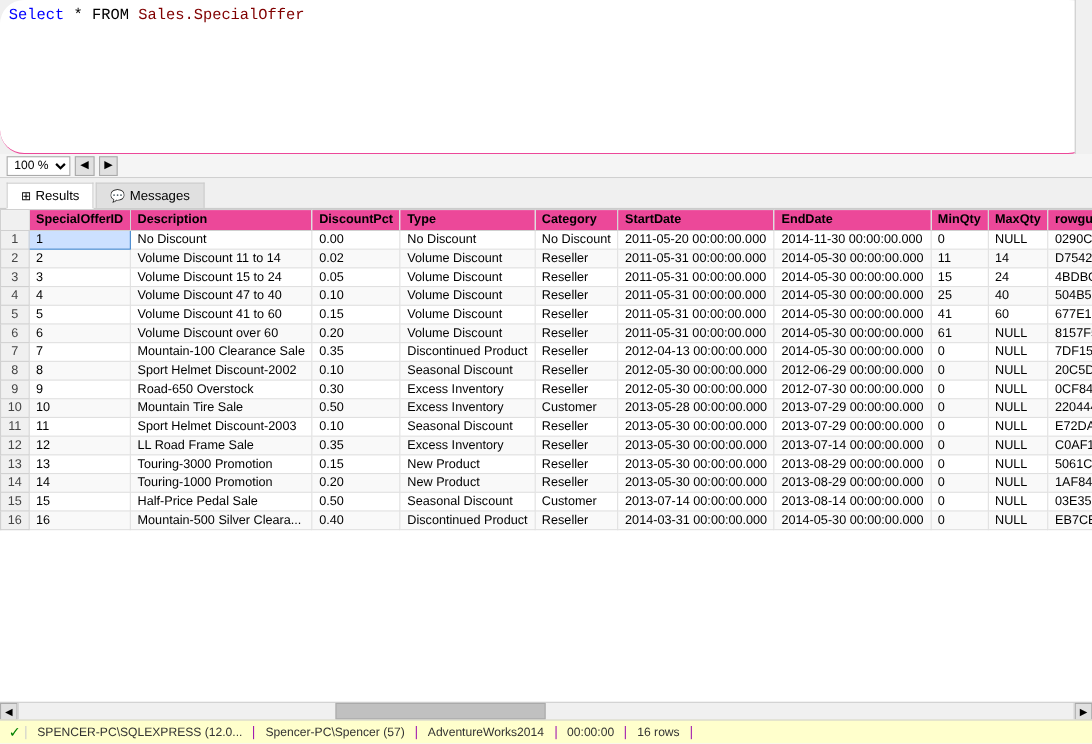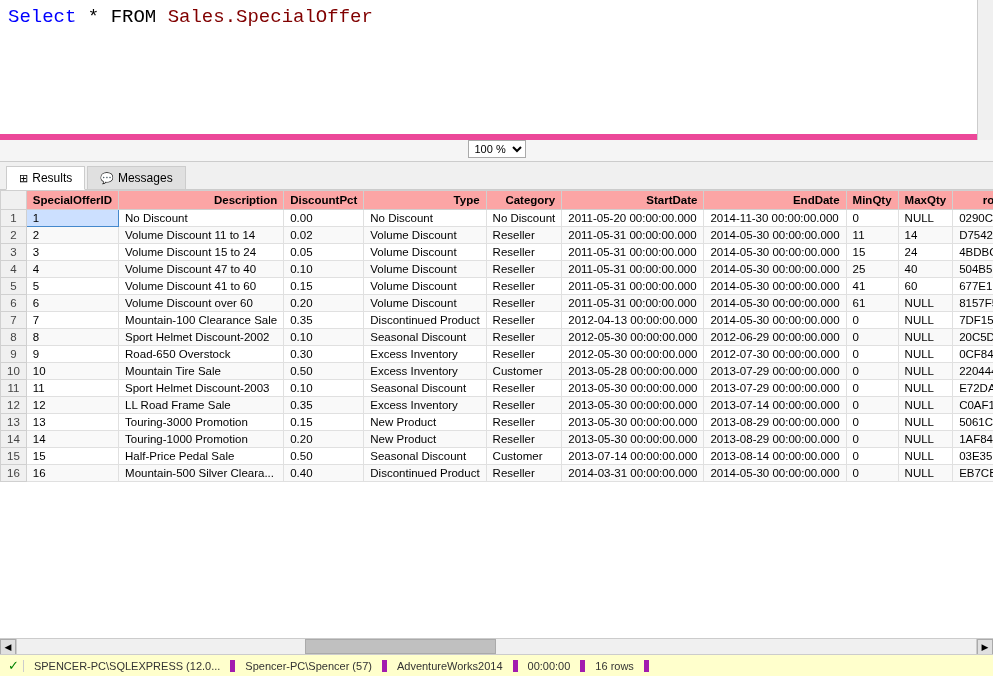--- a/index.html
+++ b/index.html
@@ -2,40 +2,40 @@
 <html><head>
   <meta charset="utf-8">
   <style>
     * { margin: 0; padding: 0; box-sizing: border-box; }
     body { font-family: 'Segoe UI', Tahoma, Geneva, Verdana, sans-serif; font-size: 12px; background: #f0f0f0; width: 993px; height: 676px; overflow: hidden; display: flex; flex-direction: column; }
 
     .query-area {
       background: white;
       height: 140px;
       padding: 6px 8px;
-      border-bottom: 6px solid #ec4899;
+      border-bottom: 1px solid #ec4899;
       font-family: 'Courier New', monospace;
-      font-size: 19px;
+      font-size: 14px;
       color: #000;
       position: relative;
+      border-radius: 22px;
     }
     .query-text { color: #000; }
     .query-keyword { color: #0000ff; }
     .query-table { color: #800000; }
 
     .zoom-bar {
       height: 22px;
       background: #f5f5f5;
       border-bottom: 1px solid #ccc;
       display: flex;
       align-items: center;
       padding: 0 6px;
       gap: 4px;
       font-size: 11px;
-      flex-direction: column;
     }
     .zoom-bar select {
       font-size: 11px;
       border: 1px solid #aaa;
       background: white;
       padding: 1px 2px;
     }
     .zoom-scroll-btn {
       cursor: pointer;
       background: #e0e0e0;
@@ -92,25 +92,25 @@
       flex: 1;
       overflow: auto;
     }
     table {
       border-collapse: collapse;
       font-size: 11.5px;
       width: 100%;
       white-space: nowrap;
     }
     thead th {
-      background: #fca5a5;
+      background: #ec4899;
       border: 1px solid #d0d0d0;
       padding: 3px 6px;
       font-weight: 600;
-      text-align: right;
+      text-align: left;
       position: sticky;
       top: 0;
       z-index: 2;
     }
     tbody td {
       border: 1px solid #e0e0e0;
       padding: 2px 6px;
       color: #000;
     }
     tbody tr:nth-child(even) { background: #f9f9f9; }
@@ -173,21 +173,21 @@
     }
     .status-icon { color: #008000; font-size: 13px; }
     .status-text { flex: 1; }
     .status-right {
       display: flex;
       gap: 0;
       border-left: 1px solid #ccc;
     }
     .status-segment {
       padding: 0 10px;
-      border-right: 5px solid #a21caf;
+      border-right: 1px solid #a21caf;
       font-size: 11px;
       color: #333;
     }
   </style>
 </head>
 <body>
 
 <div class="query-area">
   <span class="query-keyword">Select</span><span class="query-text"> * FROM </span><span class="query-table">Sales.SpecialOffer</span>
   <div class="scrollbar-right"></div>

